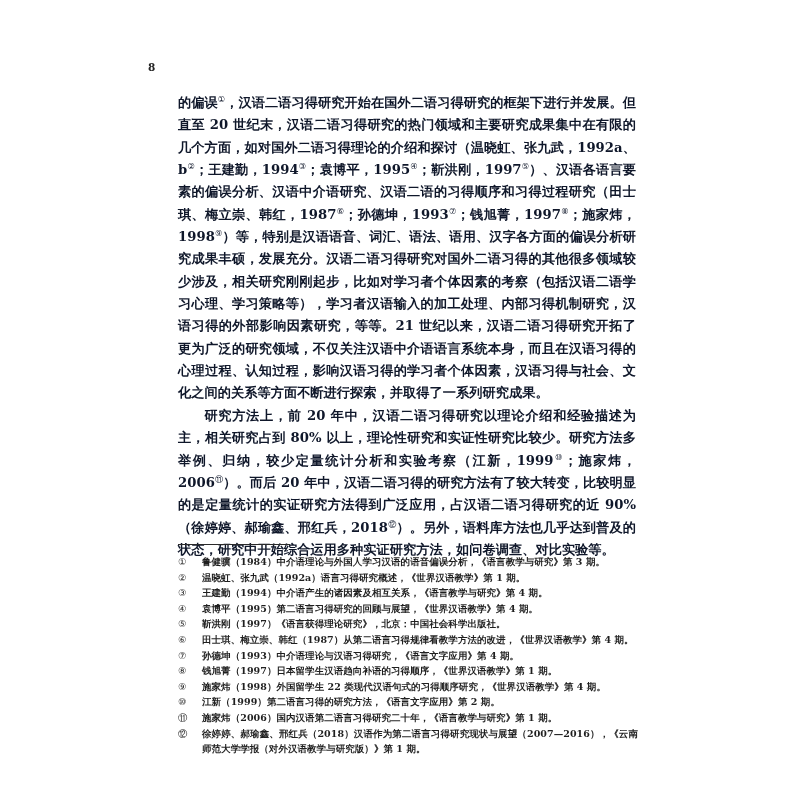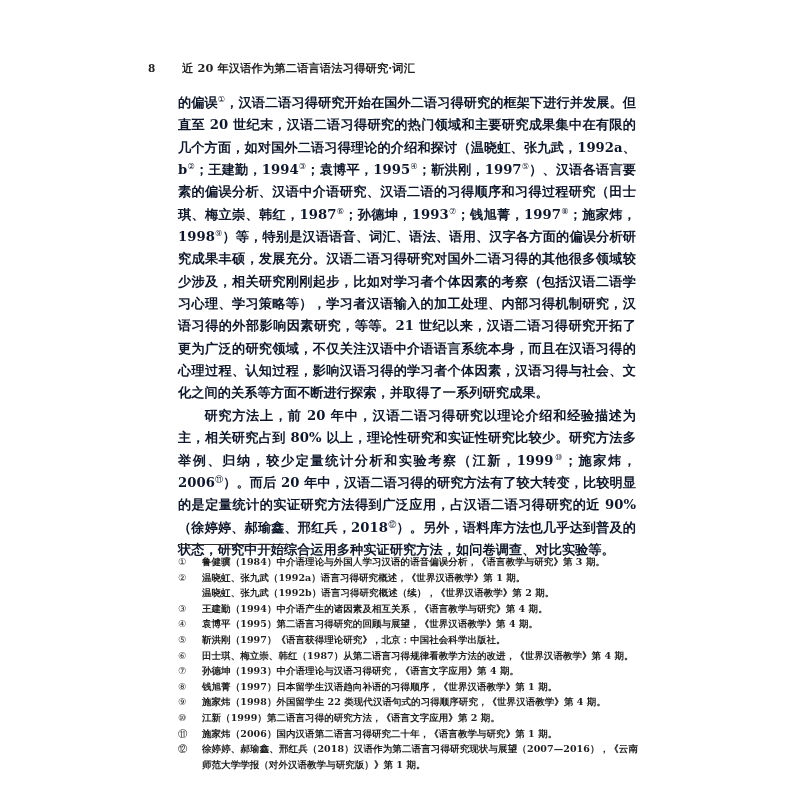--- a/index.html
+++ b/index.html
@@ -124,42 +124,37 @@
     visibility: hidden;
   }
 </style>
 </head>
 <body>
 
 <div id="page">
 
   <div id="running-head">
     <span class="folio">8</span>
-    <span class="head-title">近 20 年汉语作为第二语言语法习得研究·词汇</span>
   </div>
 
   <div id="body-text">
       <div class="para">的偏误<sup class="fn">①</sup>，汉语二语习得研究开始在国外二语习得研究的框架下进行并发展。但直至 <span class="lat">2</span><span class="lat">0</span> 世纪末，汉语二语习得研究的热门领域和主要研究成果集中在有限的几个方面，如对国外二语习得理论的介绍和探讨（温晓虹、张九武，<span class="lat">1</span><span class="lat">9</span><span class="lat">9</span><span class="lat">2</span><span class="lat">a</span>、<span class="lat">b</span><sup class="fn">②</sup>；王建勤，<span class="lat">1</span><span class="lat">9</span><span class="lat">9</span><span class="lat">4</span><sup class="fn">③</sup>；袁博平，<span class="lat">1</span><span class="lat">9</span><span class="lat">9</span><span class="lat">5</span><sup class="fn">④</sup>；靳洪刚，<span class="lat">1</span><span class="lat">9</span><span class="lat">9</span><span class="lat">7</span><sup class="fn">⑤</sup>）、汉语各语言要素的偏误分析、汉语中介语研究、汉语二语的习得顺序和习得过程研究（田士琪、梅立崇、韩红，<span class="lat">1</span><span class="lat">9</span><span class="lat">8</span><span class="lat">7</span><sup class="fn">⑥</sup>；孙德坤，<span class="lat">1</span><span class="lat">9</span><span class="lat">9</span><span class="lat">3</span><sup class="fn">⑦</sup>；钱旭菁，<span class="lat">1</span><span class="lat">9</span><span class="lat">9</span><span class="lat">7</span><sup class="fn">⑧</sup>；施家炜，<span class="lat">1</span><span class="lat">9</span><span class="lat">9</span><span class="lat">8</span><sup class="fn">⑨</sup>）等，特别是汉语语音、词汇、语法、语用、汉字各方面的偏误分析研究成果丰硕，发展充分。汉语二语习得研究对国外二语习得的其他很多领域较少涉及，相关研究刚刚起步，比如对学习者个体因素的考察（包括汉语二语学习心理、学习策略等），学习者汉语输入的加工处理、内部习得机制研究，汉语习得的外部影响因素研究，等等。<span class="lat">2</span><span class="lat">1</span> 世纪以来，汉语二语习得研究开拓了更为广泛的研究领域，不仅关注汉语中介语语言系统本身，而且在汉语习得的心理过程、认知过程，影响汉语习得的学习者个体因素，汉语习得与社会、文化之间的关系等方面不断进行探索，并取得了一系列研究成果。</div>
       <div class="para indent">研究方法上，前 <span class="lat">2</span><span class="lat">0</span> 年中，汉语二语习得研究以理论介绍和经验描述为主，相关研究占到 <span class="lat">8</span><span class="lat">0</span><span class="lat">%</span> 以上，理论性研究和实证性研究比较少。研究方法多举例、归纳，较少定量统计分析和实验考察（江新，<span class="lat">1</span><span class="lat">9</span><span class="lat">9</span><span class="lat">9</span><sup class="fn">⑩</sup>；施家炜，<span class="lat">2</span><span class="lat">0</span><span class="lat">0</span><span class="lat">6</span><sup class="fn">⑪</sup>）。而后 <span class="lat">2</span><span class="lat">0</span> 年中，汉语二语习得的研究方法有了较大转变，比较明显的是定量统计的实证研究方法得到广泛应用，占汉语二语习得研究的近 <span class="lat">9</span><span class="lat">0</span><span class="lat">%</span>（徐婷婷、郝瑜鑫、邢红兵，<span class="lat">2</span><span class="lat">0</span><span class="lat">1</span><span class="lat">8</span><sup class="fn">⑫</sup>）。另外，语料库方法也几乎达到普及的状态，研究中开始综合运用多种实证研究方法，如问卷调查、对比实验等。</div>
     </div>
 
   <div id="footnote-rule" style="width: 112px;"></div>
 
   <div id="footnotes">
       <div class="fn-item">
         <span class="fn-marker">①</span>
         <span class="fn-text">鲁健骥（<span class="lat">1</span><span class="lat">9</span><span class="lat">8</span><span class="lat">4</span>）中介语理论与外国人学习汉语的语音偏误分析，《语言教学与研究》第 <span class="lat">3</span> 期。</span>
       </div>
       <div class="fn-item">
         <span class="fn-marker">②</span>
         <span class="fn-text">温晓虹、张九武（<span class="lat">1</span><span class="lat">9</span><span class="lat">9</span><span class="lat">2</span><span class="lat">a</span>）语言习得研究概述，《世界汉语教学》第 <span class="lat">1</span> 期。</span>
-      </div>
-      <div class="fn-item cont">
-        <span class="fn-marker">②</span>
-        <span class="fn-text">温晓虹、张九武（<span class="lat">1</span><span class="lat">9</span><span class="lat">9</span><span class="lat">2</span><span class="lat">b</span>）语言习得研究概述（续），《世界汉语教学》第 <span class="lat">2</span> 期。</span>
       </div>
       <div class="fn-item">
         <span class="fn-marker">③</span>
         <span class="fn-text">王建勤（<span class="lat">1</span><span class="lat">9</span><span class="lat">9</span><span class="lat">4</span>）中介语产生的诸因素及相互关系，《语言教学与研究》第 <span class="lat">4</span> 期。</span>
       </div>
       <div class="fn-item">
         <span class="fn-marker">④</span>
         <span class="fn-text">袁博平（<span class="lat">1</span><span class="lat">9</span><span class="lat">9</span><span class="lat">5</span>）第二语言习得研究的回顾与展望，《世界汉语教学》第 <span class="lat">4</span> 期。</span>
       </div>
       <div class="fn-item">

